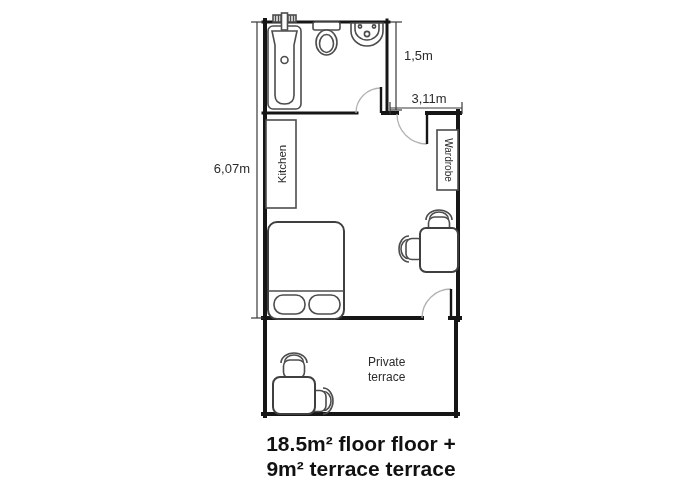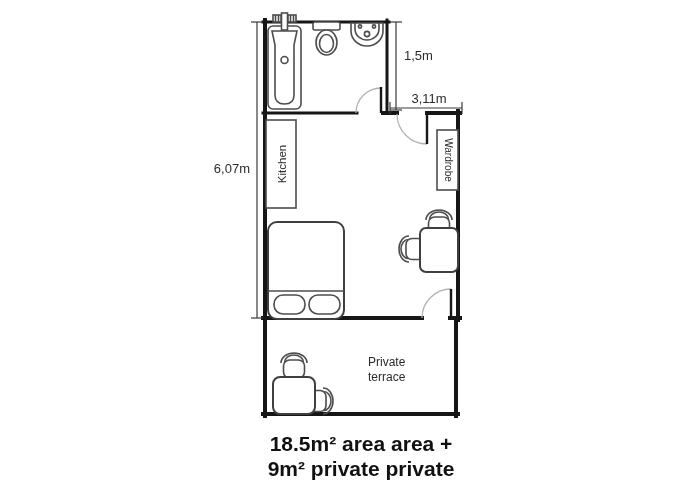--- a/index.html
+++ b/index.html
@@ -151,16 +151,16 @@
 
   <g>
     <line x1="390" y1="108" x2="462" y2="108" class="dim"></line>
     <line x1="390" y1="102" x2="390" y2="114" class="dim"></line>
     <line x1="462" y1="102" x2="462" y2="114" class="dim"></line>
     <text x="429" y="103" text-anchor="middle" class="dimtext">3,11m</text>
   </g>
 </svg>
 
 <div class="caption">
-  <div>18.5m² area area +</div>
-  <div>9m² private private</div>
+  <div>18.5m² floor floor +</div>
+  <div>9m² terrace terrace</div>
 </div>
 </div>
 
 </body></html>

